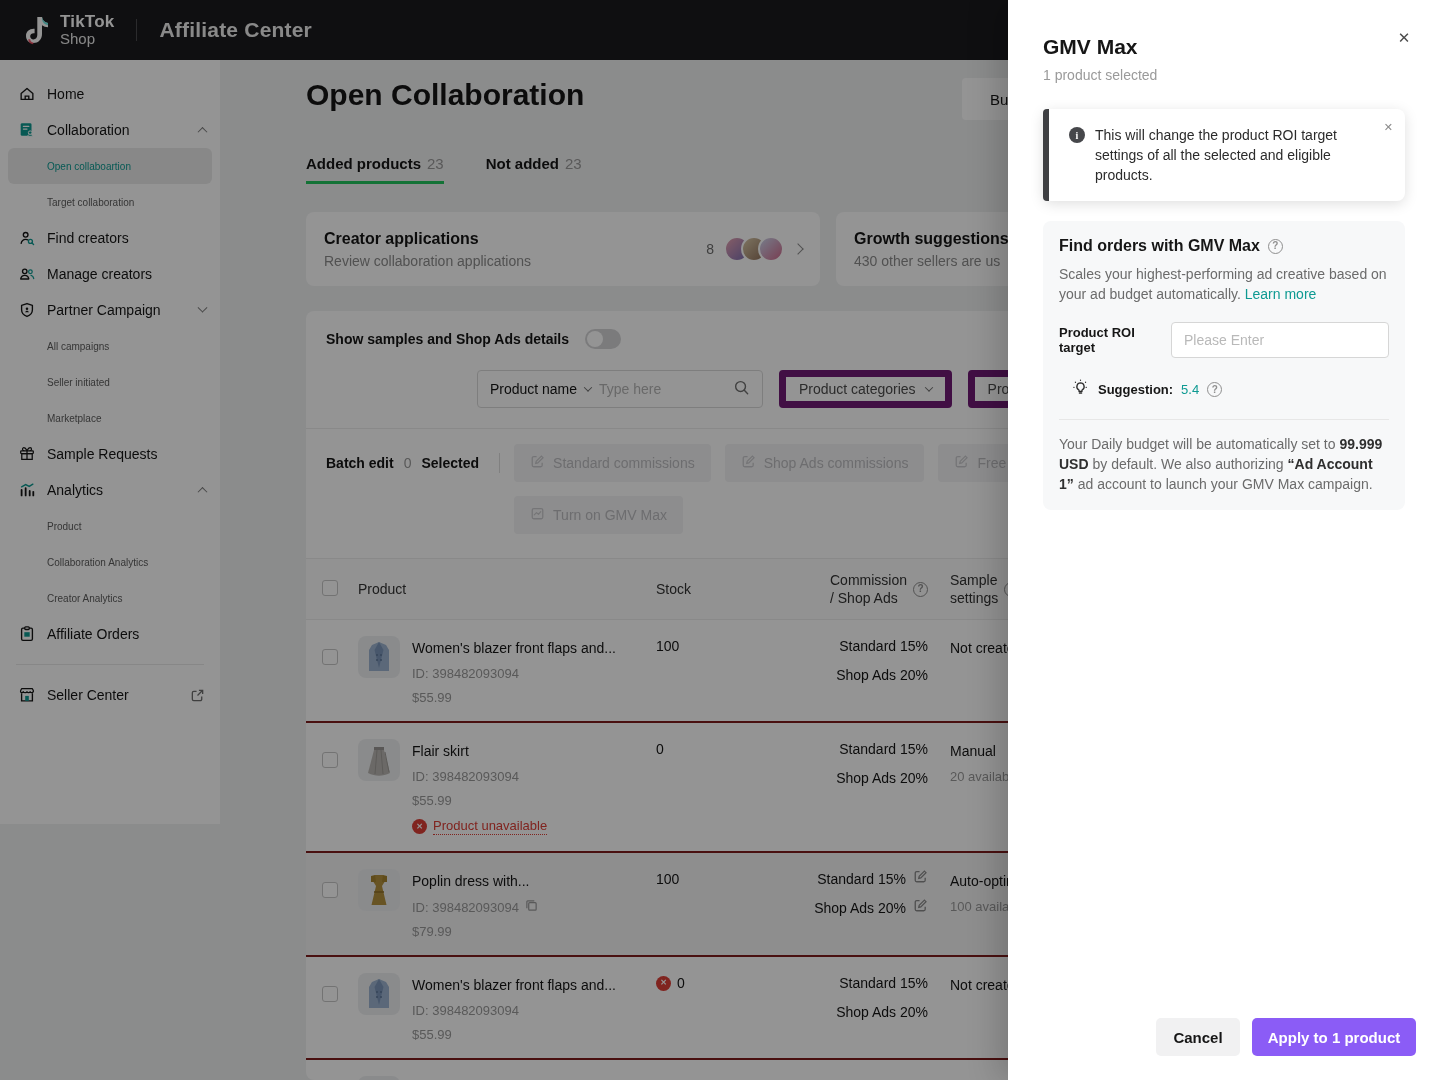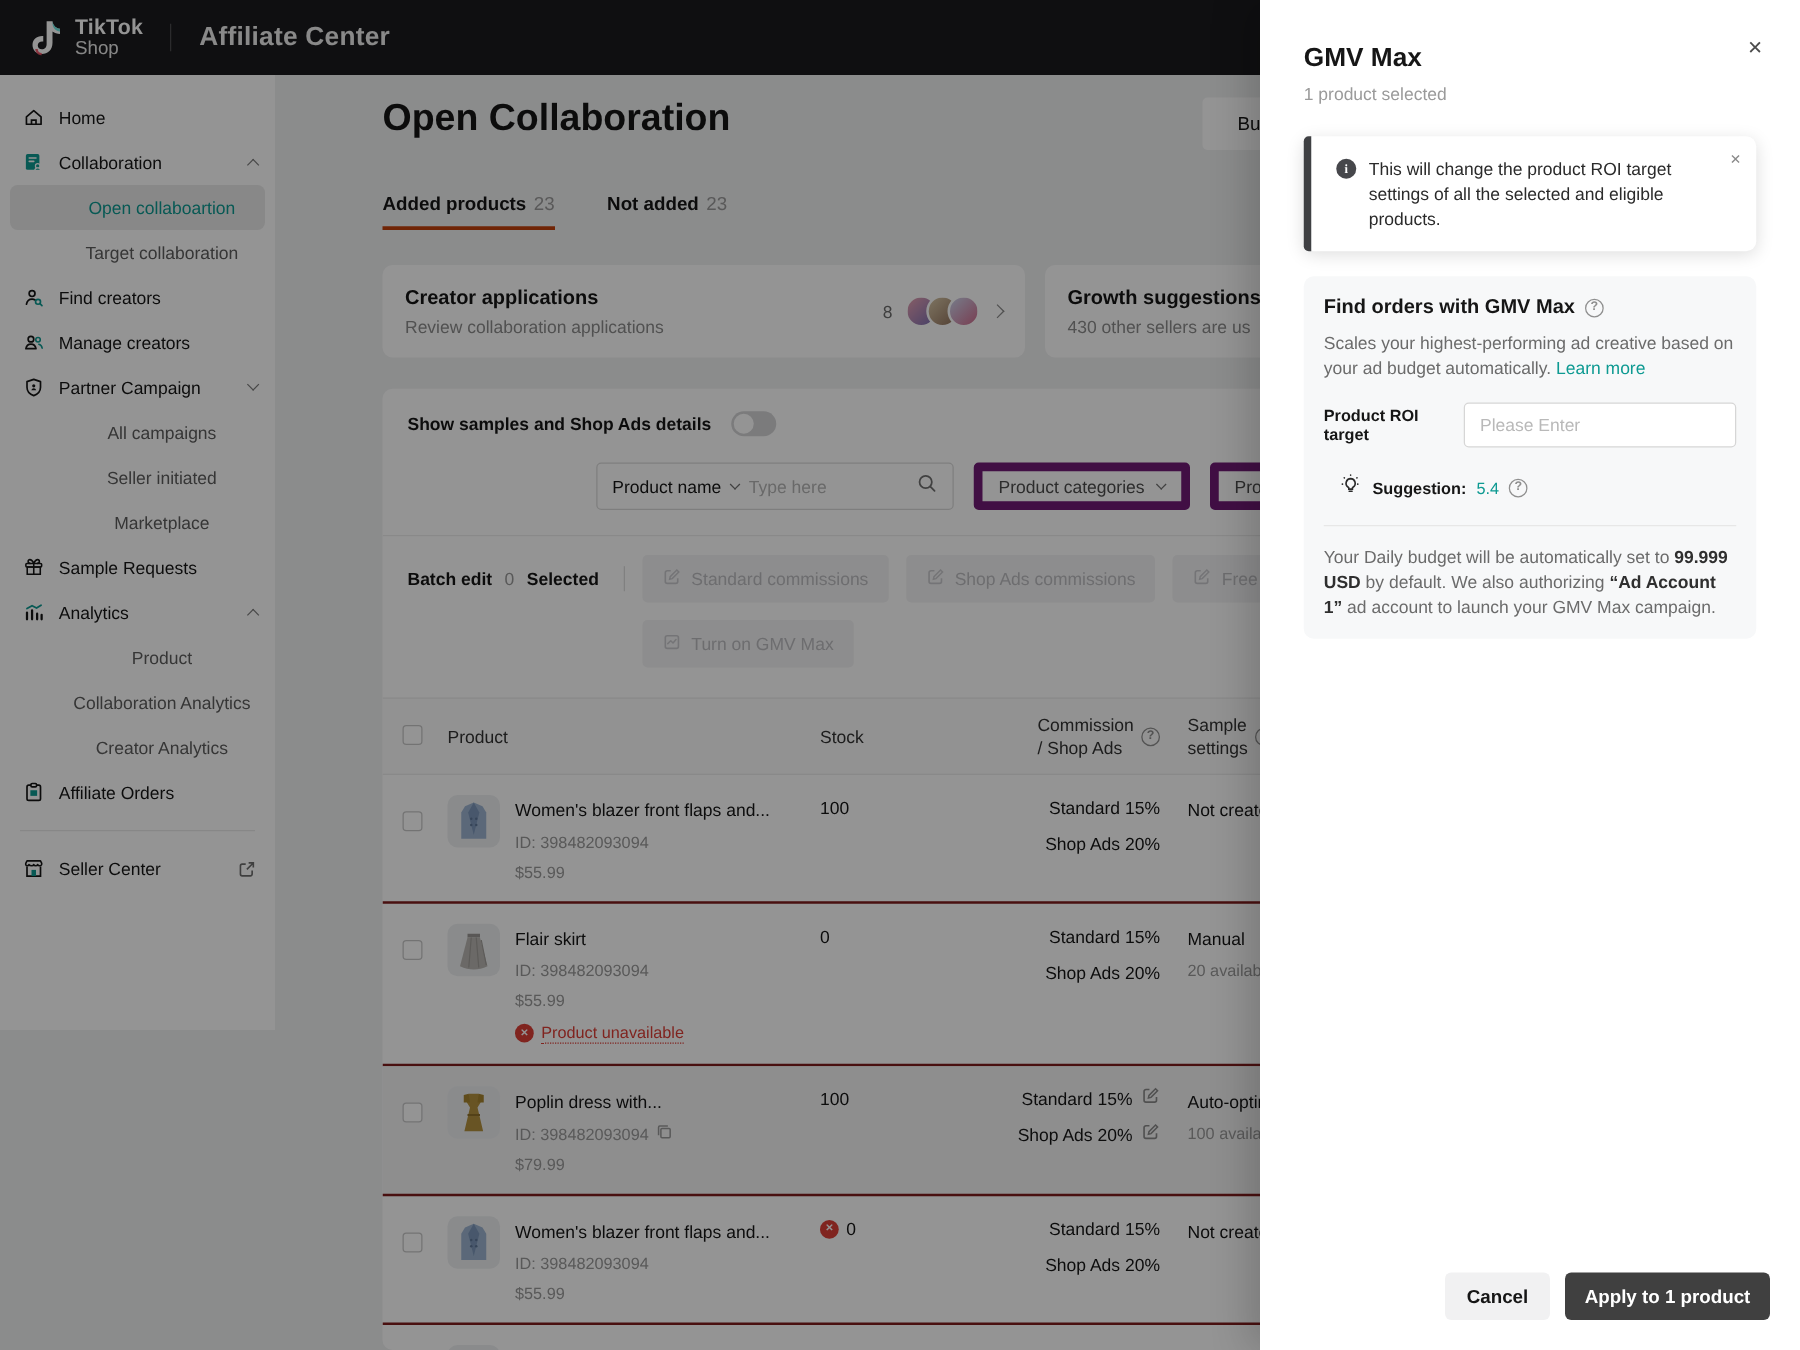--- a/index.html
+++ b/index.html
@@ -15,35 +15,35 @@
   .brand-text .t1 { font-size:17px; font-weight:700; letter-spacing:.2px; }
   .brand-text .t2 { font-size:15px; font-weight:400; color:#e9e9e9; }
   .top-divider { width:1px; height:22px; background:#4a4a4e; margin:0 22px; }
   .app-title { color:#ececec; font-size:21px; font-weight:700; letter-spacing:.2px; }
 
   
   .sidebar { position:absolute; top:60px; left:0; width:220px; height:764px; background:#ffffff; z-index:5; padding-top:16px; }
   .snav { display:flex; align-items:center; height:36px; padding:0 14px 0 18px; gap:11px; font-size:14px; color:#161616; cursor:pointer; }
   .snav .slbl { flex:1; }
   .sic { width:18px; height:18px; display:flex; align-items:center; justify-content:center; flex:0 0 18px; }
-  .ssub { height:36px; display:flex; align-items:center; margin:0 8px; padding-left:39px; border-radius:6px; font-size:14px; color:#5d5d5d; cursor:pointer;justify-content:center; }
+  .ssub { height:36px; display:flex; align-items:center; margin:0 8px; padding-left:39px; border-radius:6px; font-size:10px; color:#5d5d5d; cursor:pointer; }
   .ssub.active { background:#ebebeb; color:#0E9A92; }
   .chev { width:7px; height:7px; border-right:1.6px solid #7c7c7c; border-bottom:1.6px solid #7c7c7c; display:inline-block; }
   .chev.up { transform:rotate(-135deg) translate(-1px,-1px); }
   .chev.down { transform:rotate(45deg) translate(-2px,-2px); }
   .sdivider { height:1px; background:#e9e9e9; margin:12px 16px; }
 
   
   .main { position:absolute; top:60px; left:220px; width:1220px; height:764px; }
   .page-title { position:absolute; left:86px; top:18px; font-size:30px; font-weight:700; }
   .bulk-btn { position:absolute; left:742px; top:18px; width:120px; height:42px; background:#fff; border-radius:4px; font-size:15px; font-weight:400; color:#161616; display:flex; align-items:center; padding-left:28px; }
   .tabs { position:absolute; left:86px; top:95px; display:flex; gap:42px; }
   .tab { display:flex; gap:6px; font-size:15px; font-weight:700; padding-bottom:9px; cursor:pointer; }
   .tab .cnt { font-weight:400; color:#9a9a9a; }
-  .tab.active { border-bottom:3px solid #c2410c; }
+  .tab.active { border-bottom:3px solid #22c55e; }
   .cards { position:absolute; left:86px; top:152px; display:flex; gap:16px; }
   .icard { background:#fff; border-radius:8px; height:74px; display:flex; align-items:center; padding:0 18px; }
   .icard.c1 { width:514px; }
   .icard.c2 { width:420px; }
   .ictext { flex:1; }
   .ictitle { font-size:16px; font-weight:700; }
   .icsub { font-size:14px; color:#8c8c8c; margin-top:5px; }
   .icright { display:flex; align-items:center; gap:10px; }
   .iccount { font-size:14px; color:#6d6d6d; }
   .avatars { display:flex; }
@@ -135,21 +135,21 @@
   .roi-input::placeholder { color:#b9b9b9; }
   .sugg-row { display:flex; align-items:center; gap:8px; margin-top:20px; padding-left:12px; }
   .sugg-label { font-size:13px; font-weight:700; }
   .sugg-val { font-size:13px; color:#0E9A92; }
   .gdivider { border-top:1px solid #e7e7e7; margin:18px 0 14px; }
   .budget { font-size:14px; line-height:20px; color:#6b6b6b; }
   .budget b { color:#2f2f2f; }
   .d-footer { position:absolute; bottom:24px; right:24px; display:flex; gap:12px; }
   .btn { height:38px; border:none; border-radius:5px; font-size:15px; font-weight:600; font-family:inherit; cursor:pointer; display:inline-flex; align-items:center; justify-content:center; }
   .btn.cancel { width:84px; background:#f1f1f2; color:#161616; }
-  .btn.apply { width:164px; background:#404040; color:#fff; }
+  .btn.apply { width:164px; background:#8b5cf6; color:#fff; }
 </style>
 </head>
 <body>
 
 <div class="topbar">
   <div class="brand">
     <span class="note-icon">
       <svg viewBox="0 0 26 30" width="26" height="30">
           <path d="M18 2c.5 3.4 2.6 5.6 6 6v4.2c-2.3 0-4.3-.7-6-2v8.9c0 5.6-3.7 9-8.6 9C4.9 28.1 2 25 2 20.9c0-4.5 3.6-7.5 8.6-7.1v4.4c-2.4-.4-4.4.9-4.4 3 0 1.9 1.4 3.2 3.3 3.2 2.2 0 3.8-1.6 3.8-4.3V2H18z" fill="#fff"></path>
           <path d="M18 2c.5 3.4 2.6 5.6 6 6v2.2c-3.4-.4-5.5-2.6-6-6V2z" fill="#5ee6e0" opacity=".9"></path>

